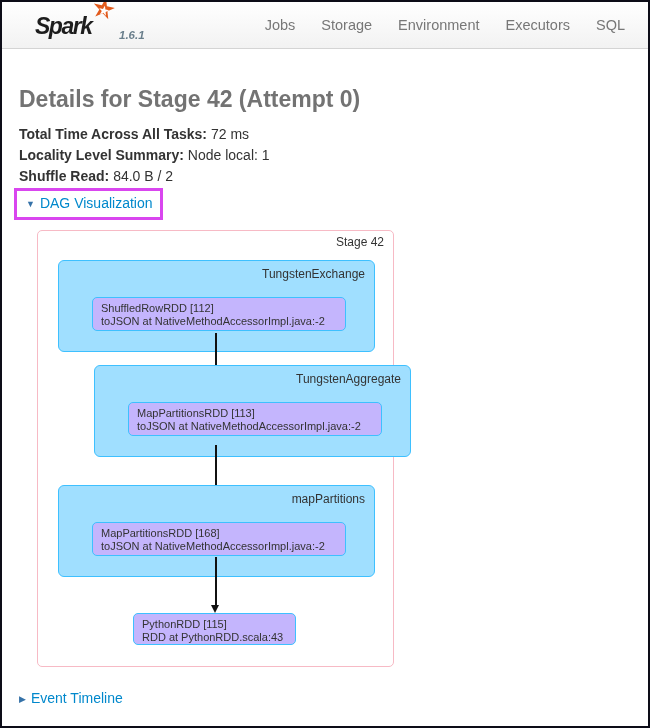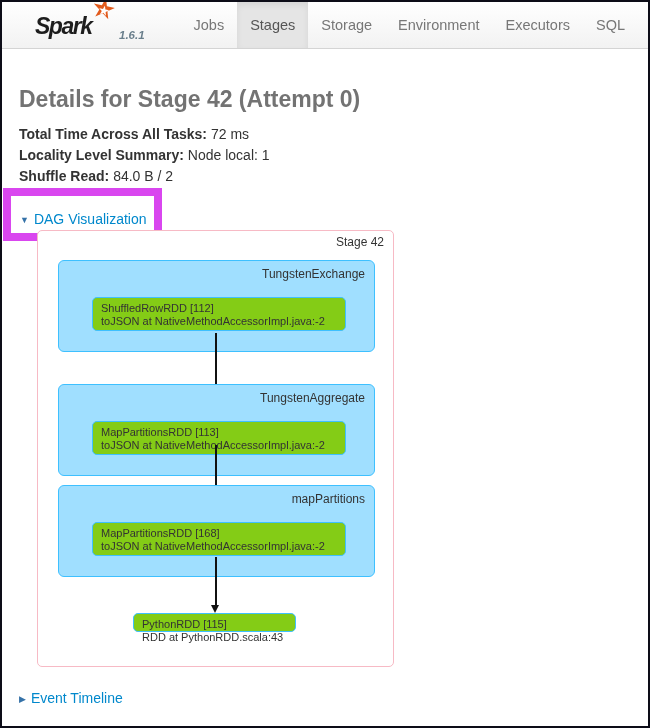--- a/index.html
+++ b/index.html
@@ -52,51 +52,51 @@
   }
   
   .page-title{
     position:absolute;left:17px;top:84px;
     font-size:23px;font-weight:bold;color:#737373;
   }
   .stats{position:absolute;left:17px;top:122px;font-size:14px;line-height:21px;}
   .stats .lbl{font-weight:bold;}
   
   .dag-toggle-wrap{
-    position:absolute;left:1px;top:186px;
-    border:8px solid #d946ef;
-    padding:14px 7px 5px 9px;
+    position:absolute;left:12px;top:186px;
+    border:3px solid #d946ef;
+    padding:3px 7px 5px 9px;
   }
   .link{color:#0088cc;font-size:14px;cursor:pointer;text-decoration:none;}
   .caret{
     display:inline-block;color:#3572a8;font-size:9px;
     vertical-align:1px;margin-right:5px;font-style:normal;
   }
   
   .dag{
     position:absolute;left:35px;top:228px;width:355px;height:435px;
     border:1px solid #f7bac5;border-radius:5px;background:#fff;
   }
   .stage-label{position:absolute;top:4px;right:9px;font-size:12px;color:#333;}
   .op-box{
     position:absolute;left:20px;width:315px;height:90px;
     background:#a0dfff;border:1px solid #3ec0ff;border-radius:6px;
   }
   .op-box.b1{top:29px;}
-  .op-box.b2{top:153px;}
+  .op-box.b2{top:134px;margin-left:36px;}
   .op-box.b3{top:254px;}
   .op-label{position:absolute;top:6px;right:9px;font-size:12px;color:#333;}
   .rdd-node{
     position:absolute;
-    background:#84cc16;border:1px solid #3ec0ff;border-radius:5px;
+    background:#c4b5fd;border:1px solid #3ec0ff;border-radius:5px;
     font-size:11px;line-height:13px;color:#333;
     padding:4px 0 8px 8px;box-sizing:border-box;
   }
   .op-box .rdd-node{left:33px;top:36px;width:254px;height:34px;}
-  .rdd-node.final{left:95px;top:382px;width:163px;height:19px;}
+  .rdd-node.final{left:95px;top:382px;width:163px;height:32px;}
   .arrow{position:absolute;left:173px;width:9px;}
   .arrow.a1{top:102px;height:76px;}
   .arrow.a2{top:214px;height:76px;}
   .arrow.a3{top:326px;height:56px;}
   .arrow .line{position:absolute;left:3.5px;top:0;bottom:7px;width:2px;background:#111;}
   .arrow .head{
     position:absolute;left:0;bottom:0;width:0;height:0;
     border-left:4.5px solid transparent;border-right:4.5px solid transparent;
     border-top:8px solid #111;
   }
@@ -109,21 +109,20 @@
 
 <div class="navbar">
   <div class="brand">
     <span class="brand-text">Spark</span>
     <span class="star-outer">★</span>
     <span class="star-inner">★</span>
     <span class="brand-version">1.6.1</span>
   </div>
   <div class="nav-tabs">
     <div class="tab">Jobs</div>
-    <div class="tab active">Stages</div>
     <div class="tab">Storage</div>
     <div class="tab">Environment</div>
     <div class="tab">Executors</div>
     <div class="tab">SQL</div>
   </div>
 </div>
 
 <h1 class="page-title" style="margin:0;">Details for Stage 42 (Attempt 0)</h1>
 
 <div class="stats">

